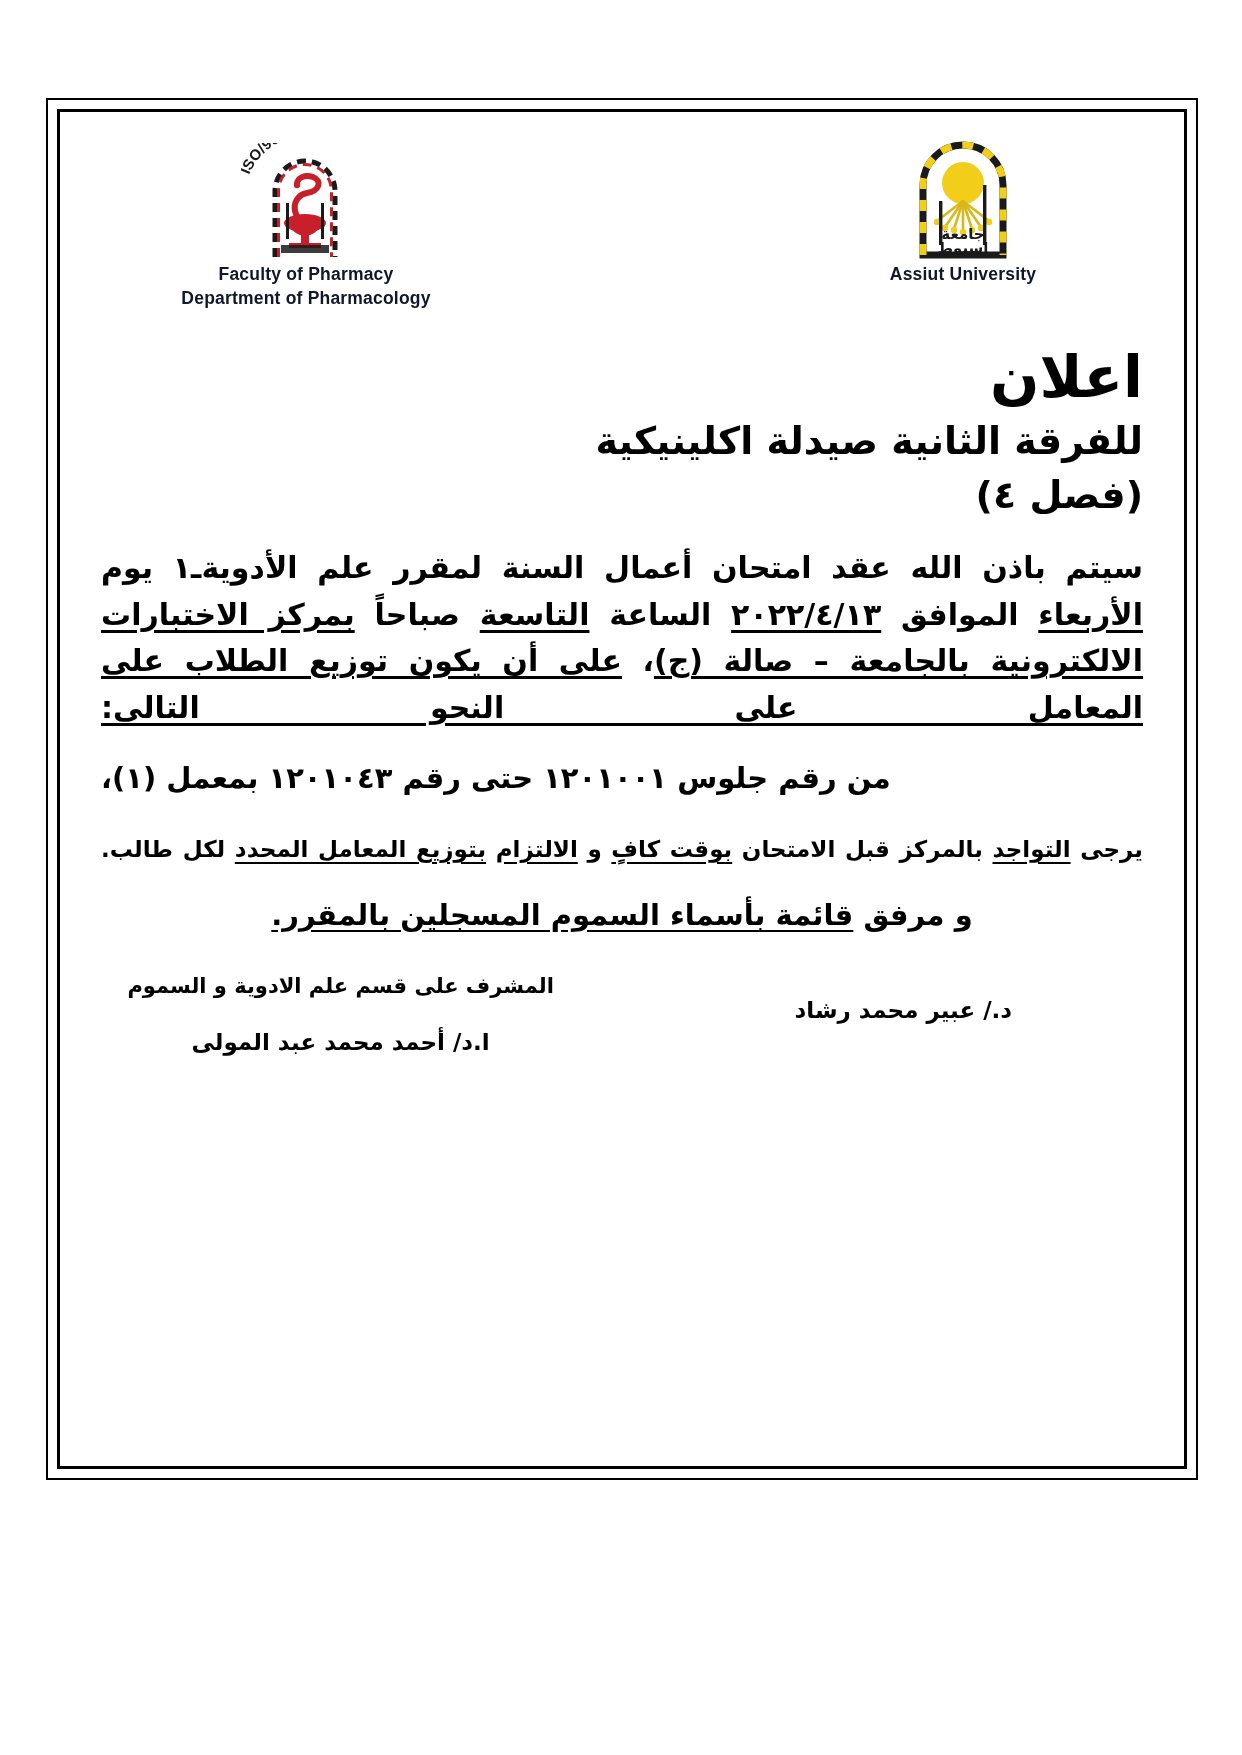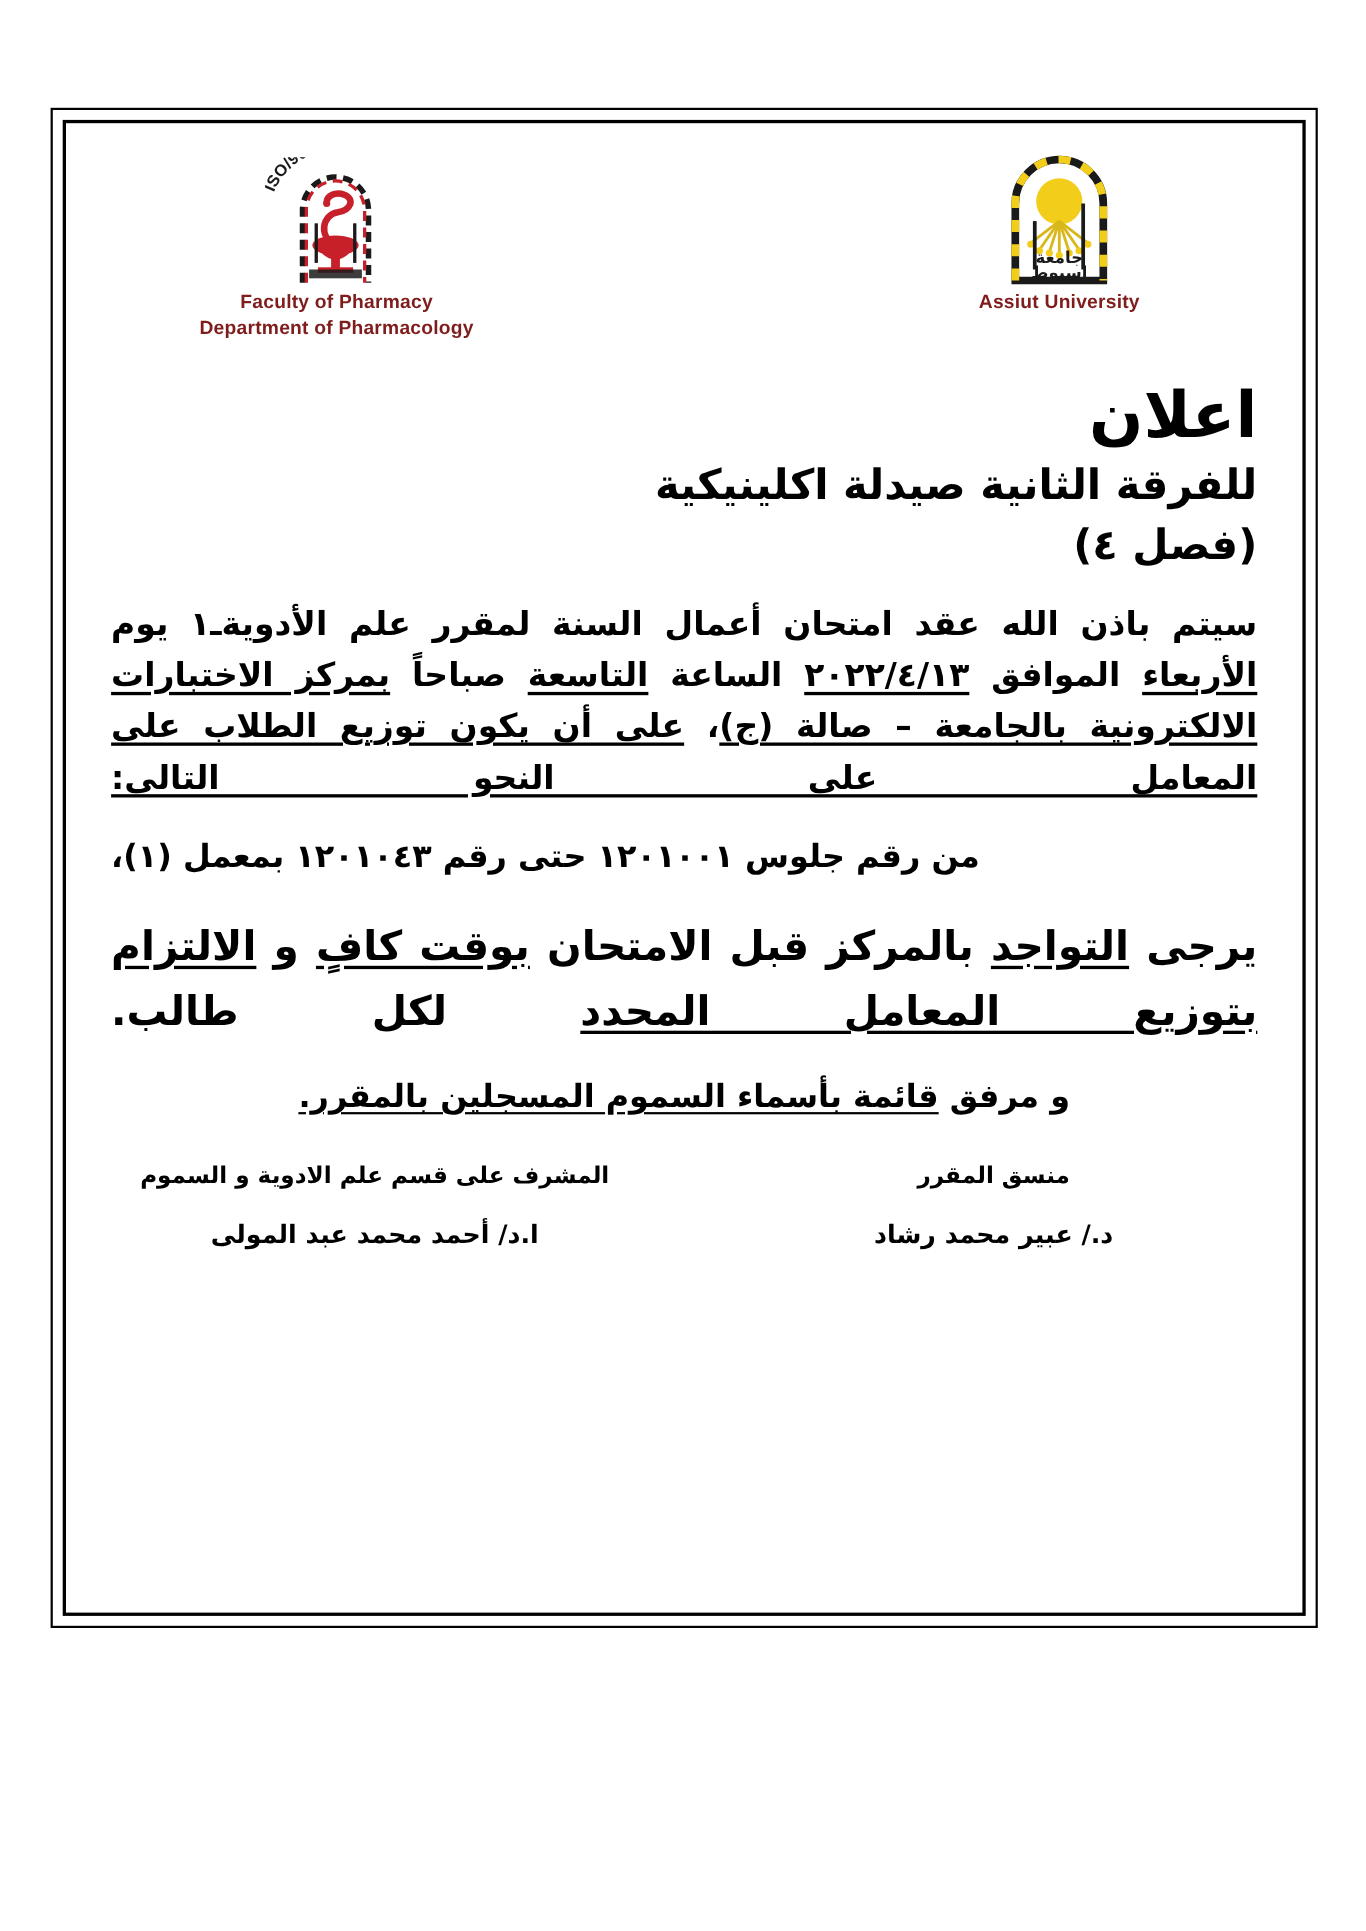--- a/index.html
+++ b/index.html
@@ -65,21 +65,21 @@
     align-items: flex-end;
     justify-content: center;
   }
   .org-name {
     font-family: "Liberation Sans", sans-serif;
     font-weight: bold;
     font-size: 17.5px;
     line-height: 1.35;
     letter-spacing: .2px;
     direction: ltr;
-    color: #7f1d1d;
+    color: #0f172a;
     margin-top: 6px;
   }
 
   
   .pharm-emblem { position: relative; width: 118px; height: 112px; }
   .iso-text {
     position: absolute;
     top: -2px; left: -6px;
     width: 130px; height: 40px;
     font-family: "Liberation Sans", sans-serif;
@@ -135,21 +135,21 @@
     font-size: 29px;
     font-weight: bold;
     line-height: 1.5;
     text-align: left;
     font-family: "DejaVu Sans", sans-serif;
   }
   .seat-line.second { margin-top: 22px; }
 
   .notice-para {
     margin-top: 30px;
-    font-size: 37px;
+    font-size: 23px;
     font-weight: bold;
     line-height: 1.6;
     text-align: justify;
     text-align-last: justify;
     font-family: "DejaVu Sans", sans-serif;
   }
   .notice-para .u { text-decoration: underline; text-underline-offset: 5px; }
 
   .attached-para {
     margin-top: 26px;
@@ -289,21 +289,20 @@
   <div class="notice-para">
     <span>يرجى </span><span class="u">التواجد</span><span> بالمركز قبل الامتحان </span><span class="u">بوقت كافٍ</span><span> و </span><span class="u">الالتزام</span><span> </span><span class="u">بتوزيع المعامل المحدد</span><span> لكل طالب.</span>
   </div>
 
   <div class="attached-para">
     <span>و مرفق </span><span class="u">قائمة بأسماء السموم المسجلين بالمقرر.</span>
   </div>
 
   <div class="signatures">
     <div class="sig-col right">
-      <div class="sig-role">منسق المقرر</div>
       <div class="sig-name">د./ عبير محمد رشاد</div>
     </div>
     <div class="sig-col">
       <div class="sig-role">المشرف على قسم علم الادوية و السموم</div>
       <div class="sig-name">ا.د/ أحمد محمد عبد المولى</div>
     </div>
   </div>
 
 </div>
 

